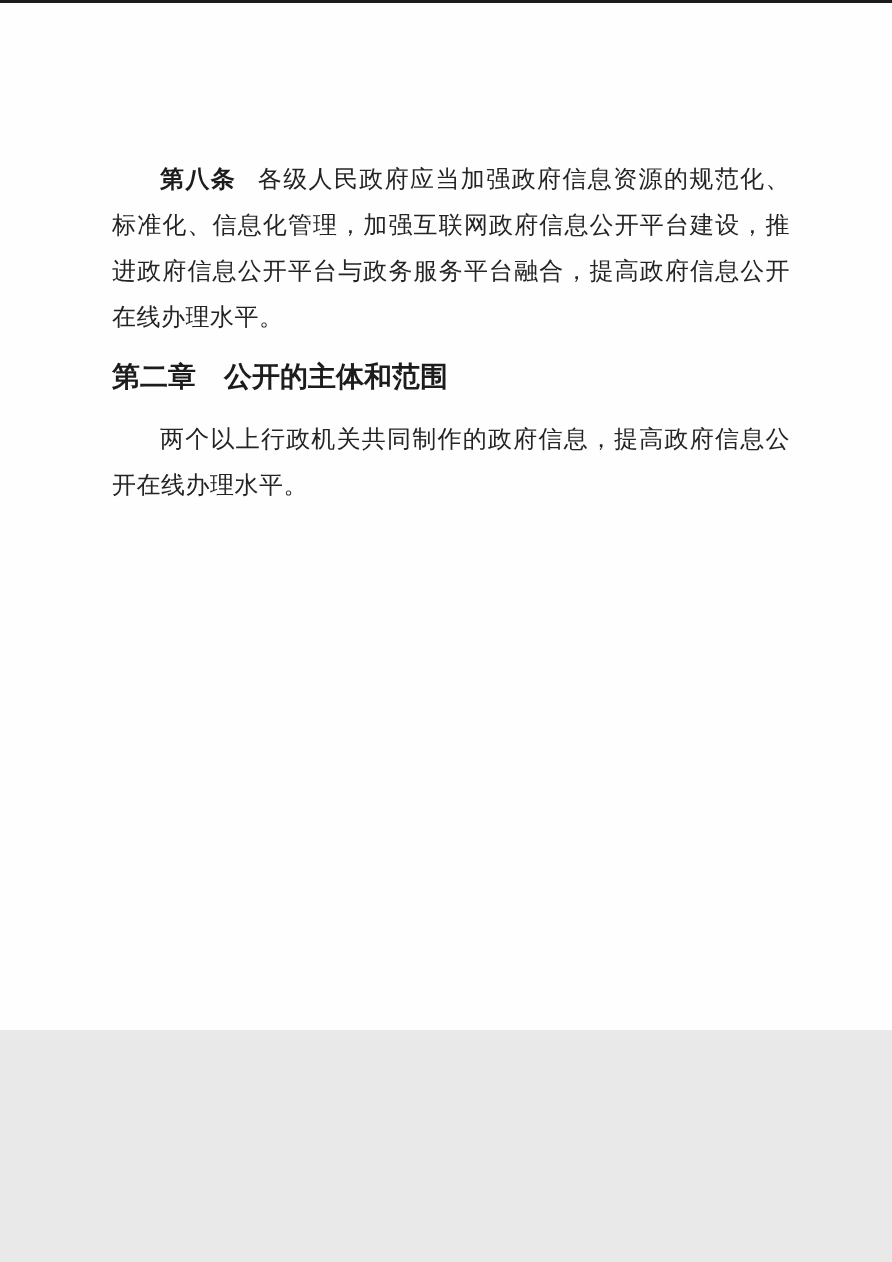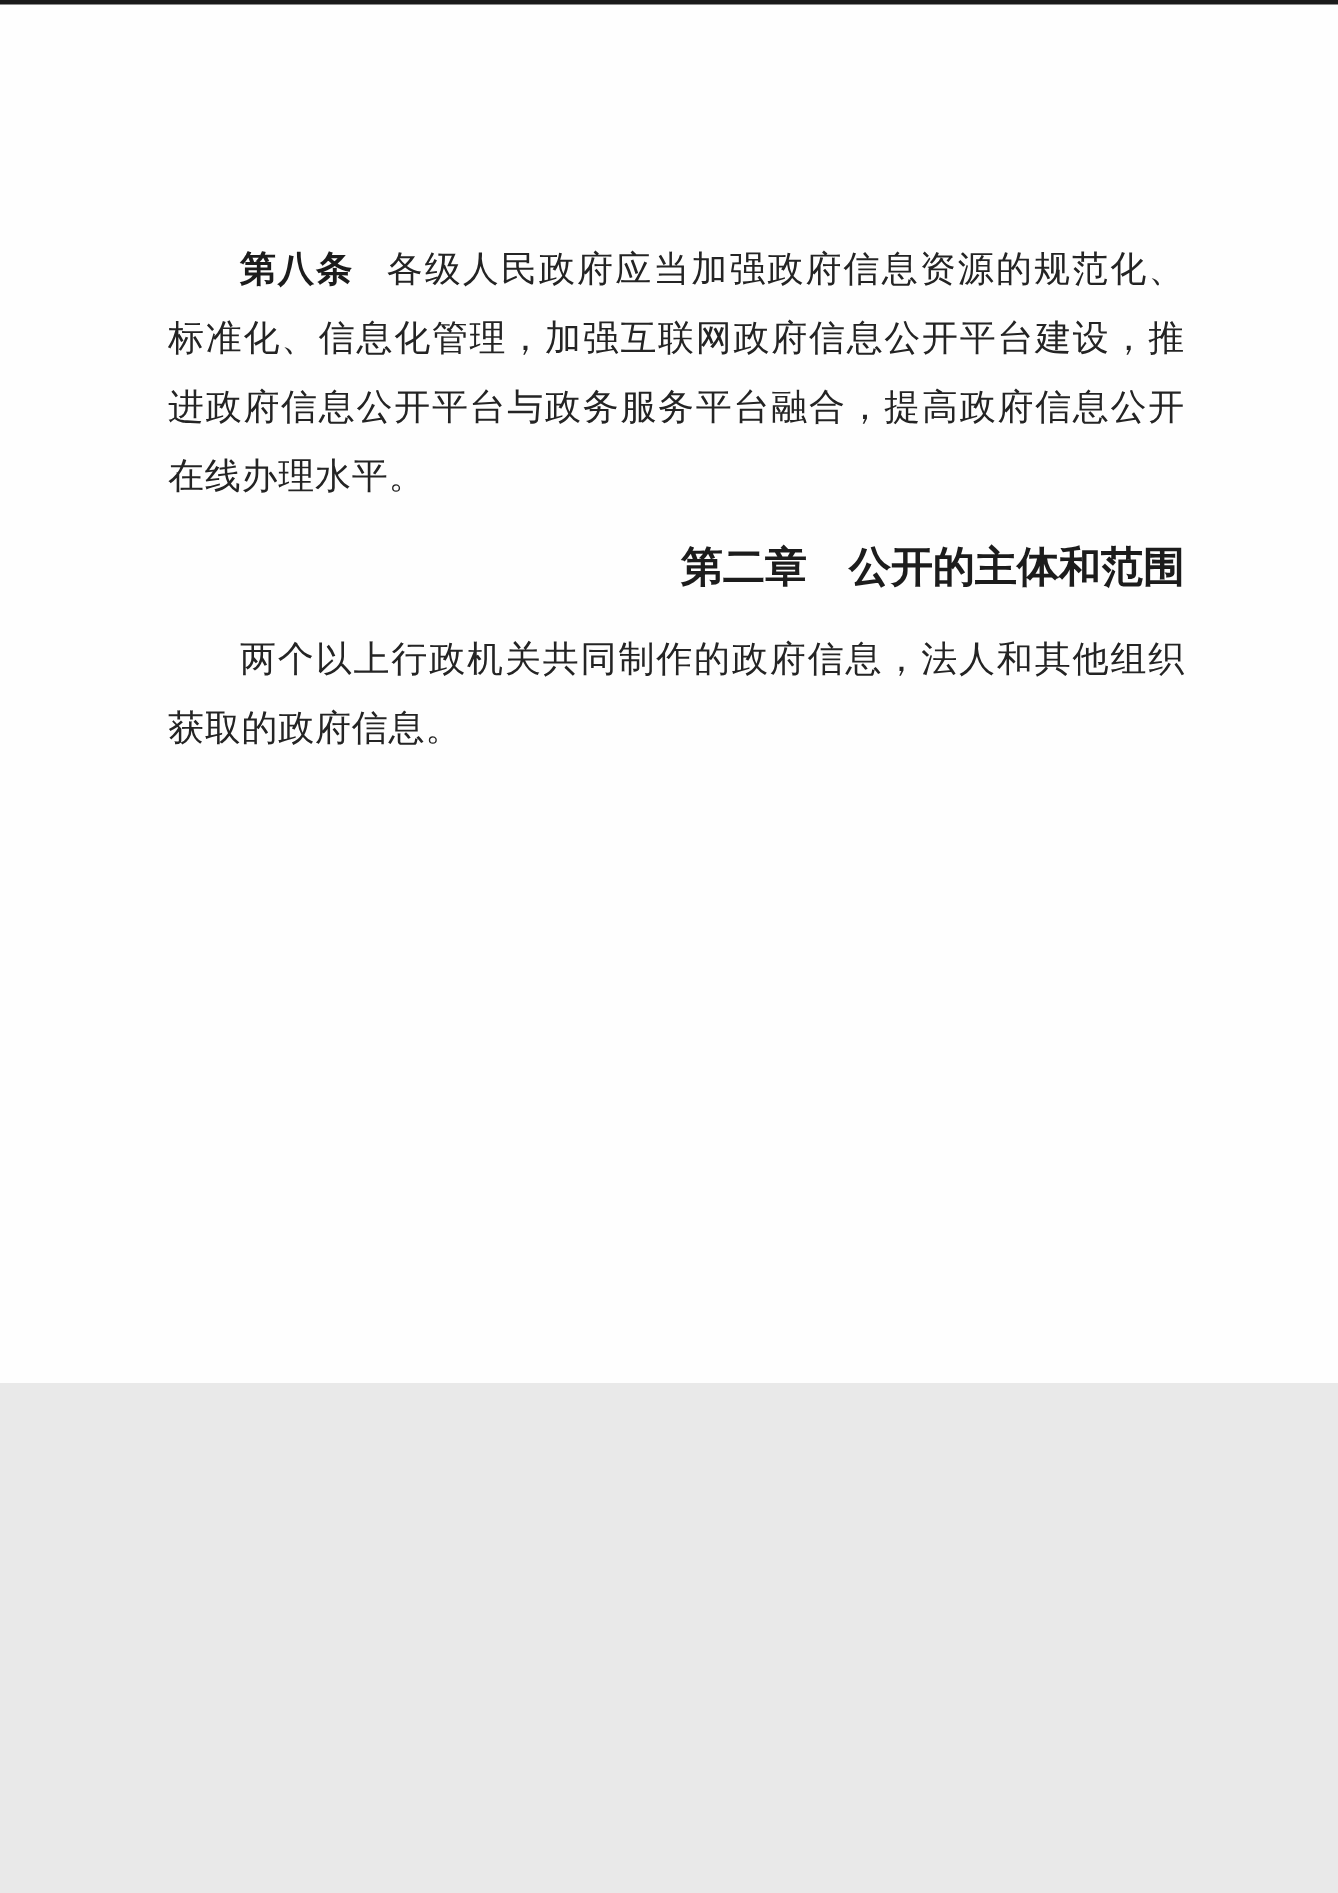--- a/index.html
+++ b/index.html
@@ -3,21 +3,21 @@
 <meta charset="utf-8">
 <style>
   html, body {
     margin: 0;
     padding: 0;
     background: #e9e9e9;
   }
   .page {
     position: relative;
     width: 892px;
-    height: 922px;
+    height: 1030px;
     margin: 0 auto;
     background: #fefefe;
     box-sizing: border-box;
     overflow: hidden;
     color: #222222;
   }
   .scan-top-edge {
     position: absolute;
     top: 0; left: 0; right: 0;
     height: 3px;
@@ -45,21 +45,21 @@
     margin-right: 0.9em;
     color: #1c1c1c;
   }
   .art-num:empty { display: none; margin: 0; }
   .chapter {
     margin: 12px 0 14px 0;
     font-family: "DejaVu Sans", "Liberation Sans", sans-serif;
     font-size: 28px;
     font-weight: 700;
     line-height: 50px;
-    text-align: right;
+    text-align: left;
     color: #1c1c1c;
   }
   .chapter .chapter-num { margin-right: 1em; }
   .page-number {
     position: absolute;
     top: 1171px;
     left: 748px;
     font-family: "DejaVu Sans", "Liberation Sans", sans-serif;
     font-size: 18px;
     letter-spacing: 2px;
@@ -75,19 +75,19 @@
 
   <div class="doc">
 
     <p class="para"><span class="art-num">第八条</span><span>各级人民政府应当加强政府信息资源的规范化、标准化、信息化管理，加强互联网政府信息公开平台建设，推进政府信息公开平台与政务服务平台融合，提高政府信息公开在线办理水平。</span></p>
 
 
     <h2 class="chapter"><span class="chapter-num">第二章</span><span>公开的主体和范围</span></h2>
 
 
 
-    <p class="para"><span>两个以上行政机关共同制作的政府信息，法人和其他组织获取的政府信息。</span></p>
+    <p class="para"><span>两个以上行政机关共同制作的政府信息，提高政府信息公开在线办理水平。</span></p>
 
 
   </div>
 
   <div class="page-number">- 3 -</div>
 </div>
 
 </body></html>

